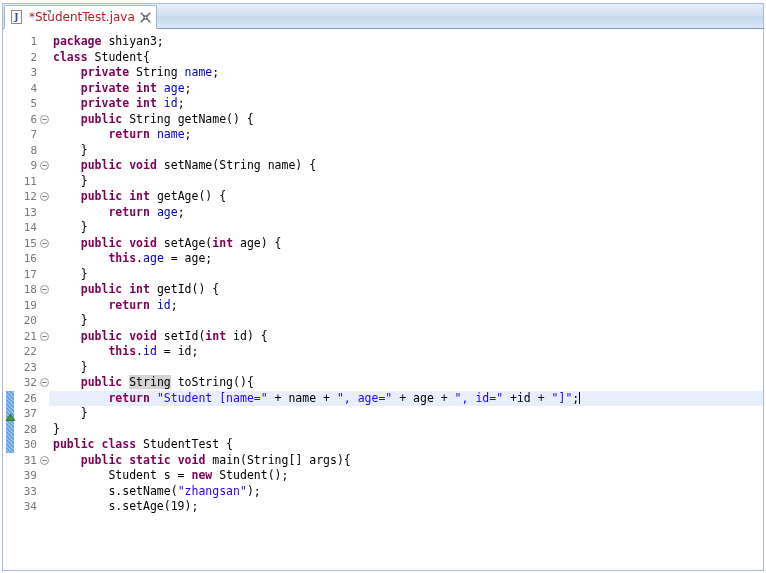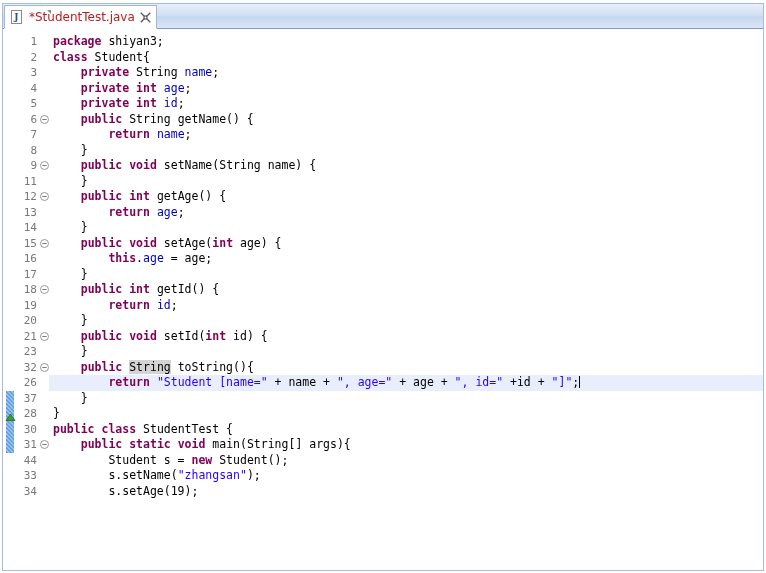--- a/index.html
+++ b/index.html
@@ -268,32 +268,33 @@
         <div class="line"><span class="lno">18</span><span class="fold"><svg width="9" height="9" viewBox="0 0 9 9">
               <circle cx="4.5" cy="4.5" r="4" fill="none" stroke="#9a9a9a" stroke-width="1"></circle>
               <line x1="2.3" y1="4.5" x2="6.7" y2="4.5" stroke="#7a7a7a" stroke-width="1"></line>
             </svg></span><span class="code"><span class="plain">    </span><span class="kw">public</span><span class="plain"> </span><span class="kw">int</span><span class="plain"> getId() {</span></span></div>
         <div class="line"><span class="lno">19</span><span class="code"><span class="plain">        </span><span class="kw">return</span><span class="plain"> </span><span class="fld">id</span><span class="plain">;</span></span></div>
         <div class="line"><span class="lno">20</span><span class="code"><span class="plain">    }</span></span></div>
         <div class="line"><span class="lno">21</span><span class="fold"><svg width="9" height="9" viewBox="0 0 9 9">
               <circle cx="4.5" cy="4.5" r="4" fill="none" stroke="#9a9a9a" stroke-width="1"></circle>
               <line x1="2.3" y1="4.5" x2="6.7" y2="4.5" stroke="#7a7a7a" stroke-width="1"></line>
             </svg></span><span class="code"><span class="plain">    </span><span class="kw">public</span><span class="plain"> </span><span class="kw">void</span><span class="plain"> setId(</span><span class="kw">int</span><span class="plain"> id) {</span></span></div>
+        <div class="line"><span class="lno">22</span><span class="code"><span class="plain">        </span><span class="kw">this</span><span class="plain">.</span><span class="fld">id</span><span class="plain"> = id;</span></span></div>
         <div class="line"><span class="lno">23</span><span class="code"><span class="plain">    }</span></span></div>
         <div class="line"><span class="lno">32</span><span class="fold"><svg width="9" height="9" viewBox="0 0 9 9">
               <circle cx="4.5" cy="4.5" r="4" fill="none" stroke="#9a9a9a" stroke-width="1"></circle>
               <line x1="2.3" y1="4.5" x2="6.7" y2="4.5" stroke="#7a7a7a" stroke-width="1"></line>
             </svg></span><span class="code"><span class="plain">    </span><span class="kw">public</span><span class="plain"> </span><span class="occ">String</span><span class="plain"> toString(){</span></span></div>
         <div class="line current"><div class="code-bg"></div><span class="lno">26</span><span class="code"><span class="plain">        </span><span class="kw">return</span><span class="plain"> </span><span class="str">"Student [name="</span><span class="plain"> + name + </span><span class="str">", age="</span><span class="plain"> + age + </span><span class="str">", id="</span><span class="plain"> +id + </span><span class="str">"]"</span><span class="plain">;</span><span class="caret"></span></span></div>
         <div class="line"><span class="lno">37</span><span class="code"><span class="plain">    }</span></span></div>
         <div class="line"><span class="lno">28</span><span class="code"><span class="plain">}</span></span></div>
         <div class="line"><span class="lno">30</span><span class="code"><span class="kw">public</span><span class="plain"> </span><span class="kw">class</span><span class="plain"> StudentTest {</span></span></div>
         <div class="line"><span class="lno">31</span><span class="fold"><svg width="9" height="9" viewBox="0 0 9 9">
               <circle cx="4.5" cy="4.5" r="4" fill="none" stroke="#9a9a9a" stroke-width="1"></circle>
               <line x1="2.3" y1="4.5" x2="6.7" y2="4.5" stroke="#7a7a7a" stroke-width="1"></line>
             </svg></span><span class="code"><span class="plain">    </span><span class="kw">public</span><span class="plain"> </span><span class="kw">static</span><span class="plain"> </span><span class="kw">void</span><span class="plain"> main(String[] args){</span></span></div>
-        <div class="line"><span class="lno">44</span><span class="code"><span class="plain">        Student s = </span><span class="kw">new</span><span class="plain"> Student();</span></span></div>
+        <div class="line"><span class="lno">39</span><span class="code"><span class="plain">        Student s = </span><span class="kw">new</span><span class="plain"> Student();</span></span></div>
         <div class="line"><span class="lno">33</span><span class="code"><span class="plain">        s.setName(</span><span class="str">"zhangsan"</span><span class="plain">);</span></span></div>
         <div class="line"><span class="lno">34</span><span class="code"><span class="plain">        s.setAge(19);</span></span></div>
       </div>
   </div>
 
 </div>
 
 </body></html>

